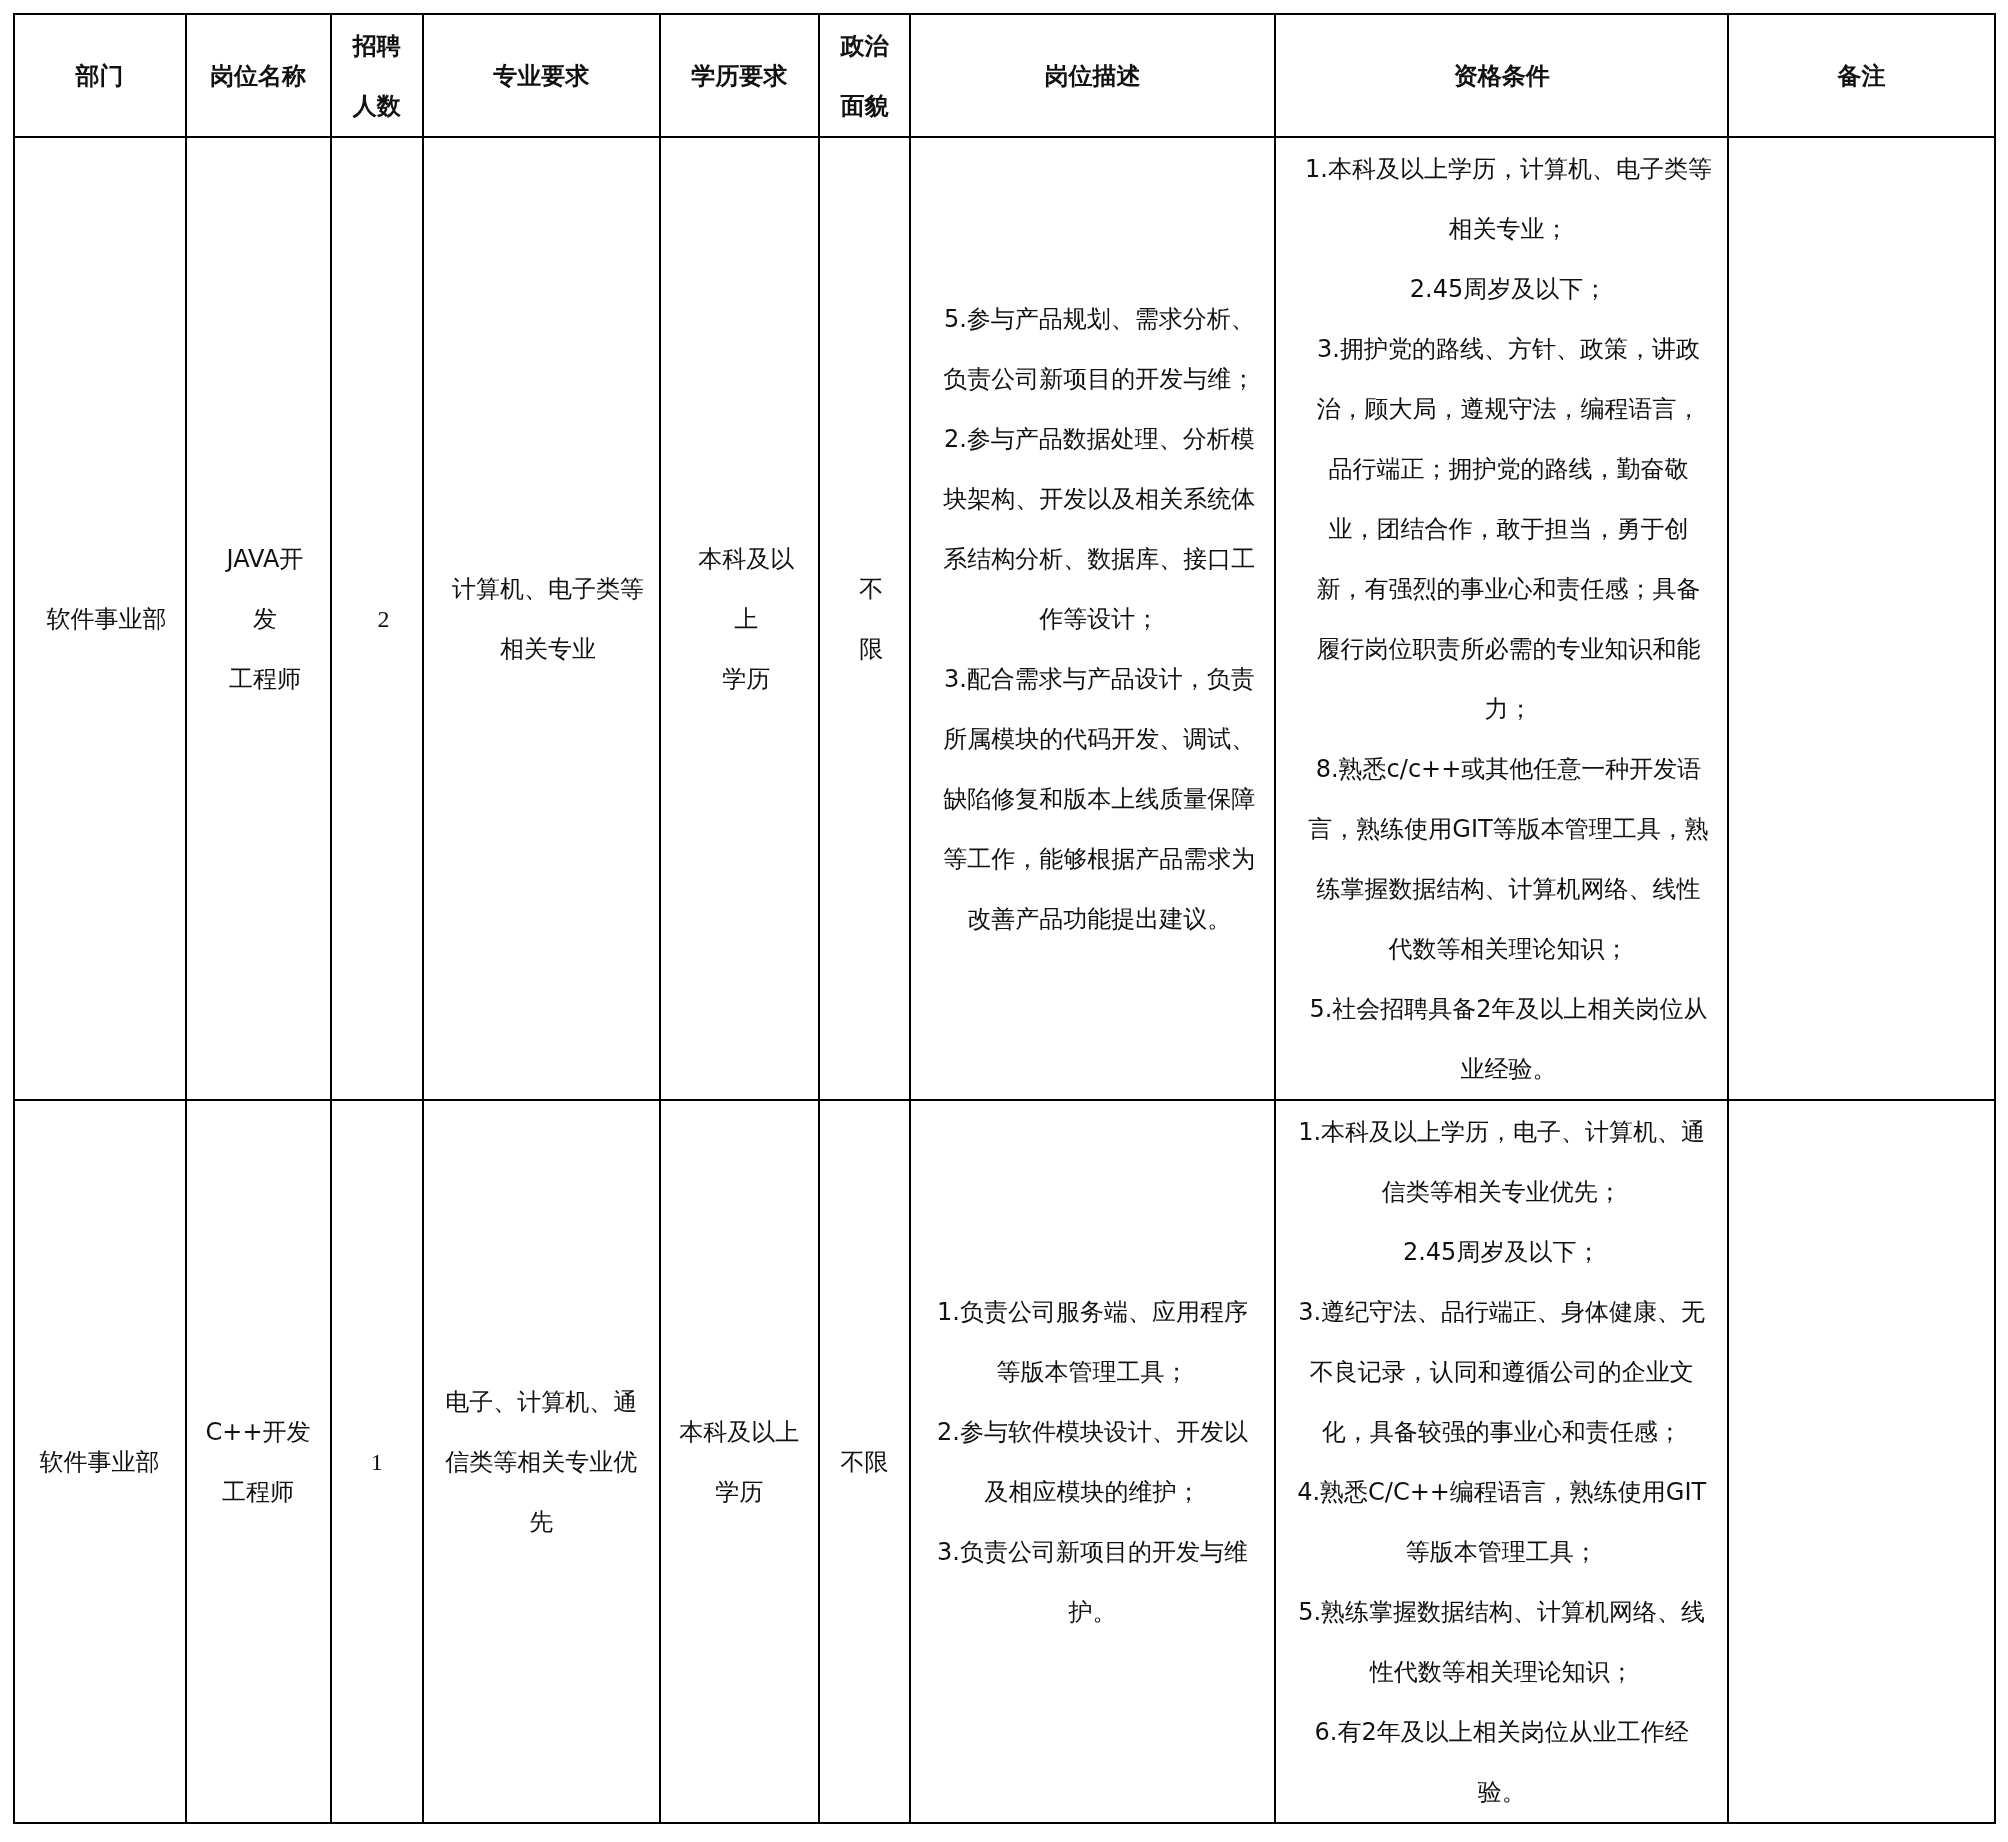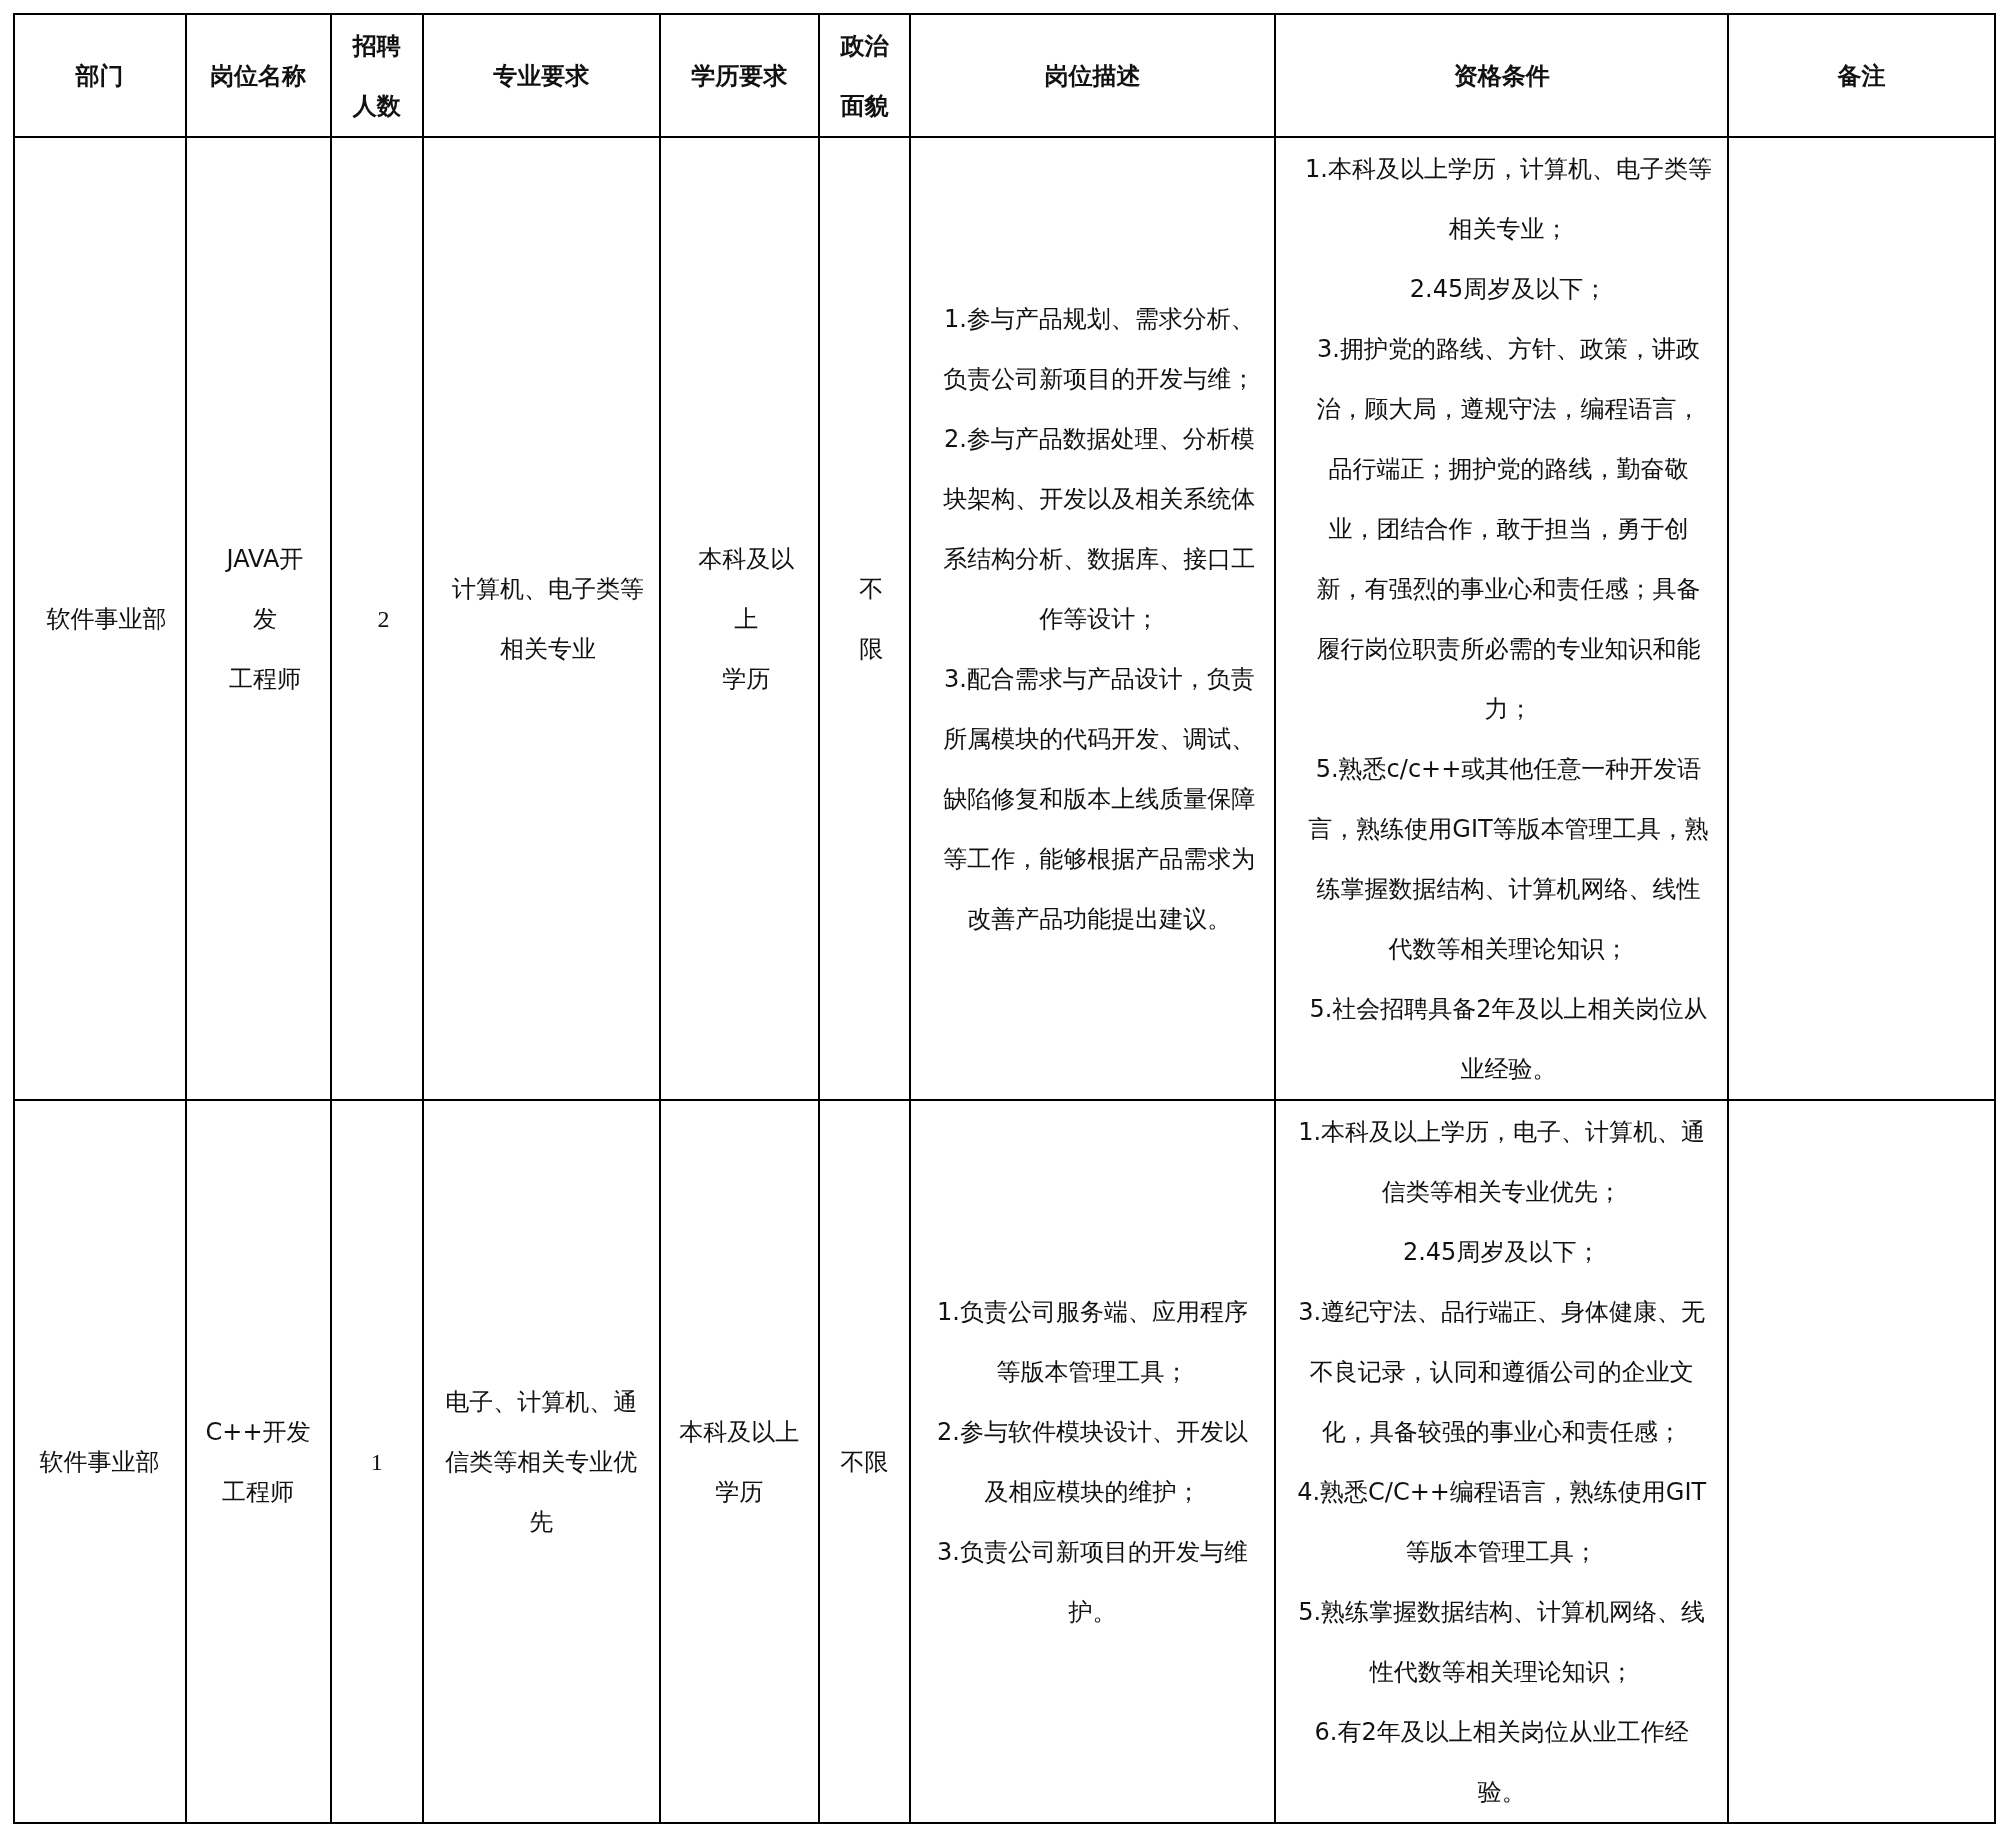--- a/index.html
+++ b/index.html
@@ -88,21 +88,21 @@
       <td>
         <span class="line">计算机、电子类等</span>
         <span class="line">相关专业</span>
       </td>
       <td>
         <span class="line">本科及以上</span>
         <span class="line">学历</span>
       </td>
       <td>不限</td>
       <td>
-        <span class="line">1.参与产品规划、需求分析、</span>
+        <span class="line">5.参与产品规划、需求分析、</span>
         <span class="line">负责公司新项目的开发与维；</span>
         <span class="line">2.参与产品数据处理、分析模</span>
         <span class="line">块架构、开发以及相关系统体</span>
         <span class="line">系结构分析、数据库、接口工</span>
         <span class="line">作等设计；</span>
         <span class="line">3.配合需求与产品设计，负责</span>
         <span class="line">所属模块的代码开发、调试、</span>
         <span class="line">缺陷修复和版本上线质量保障</span>
         <span class="line">等工作，能够根据产品需求为</span>
         <span class="line">改善产品功能提出建议。</span>
@@ -111,21 +111,21 @@
         <span class="line">1.本科及以上学历，计算机、电子类等</span>
         <span class="line">相关专业；</span>
         <span class="line">2.45周岁及以下；</span>
         <span class="line">3.拥护党的路线、方针、政策，讲政</span>
         <span class="line">治，顾大局，遵规守法，编程语言，</span>
         <span class="line">品行端正；拥护党的路线，勤奋敬</span>
         <span class="line">业，团结合作，敢于担当，勇于创</span>
         <span class="line">新，有强烈的事业心和责任感；具备</span>
         <span class="line">履行岗位职责所必需的专业知识和能</span>
         <span class="line">力；</span>
-        <span class="line">5.熟悉c/c++或其他任意一种开发语</span>
+        <span class="line">8.熟悉c/c++或其他任意一种开发语</span>
         <span class="line">言，熟练使用GIT等版本管理工具，熟</span>
         <span class="line">练掌握数据结构、计算机网络、线性</span>
         <span class="line">代数等相关理论知识；</span>
         <span class="line">5.社会招聘具备2年及以上相关岗位从</span>
         <span class="line">业经验。</span>
       </td>
       <td></td>
     </tr>
     <tr class="row-2">
       <td>软件事业部</td>

